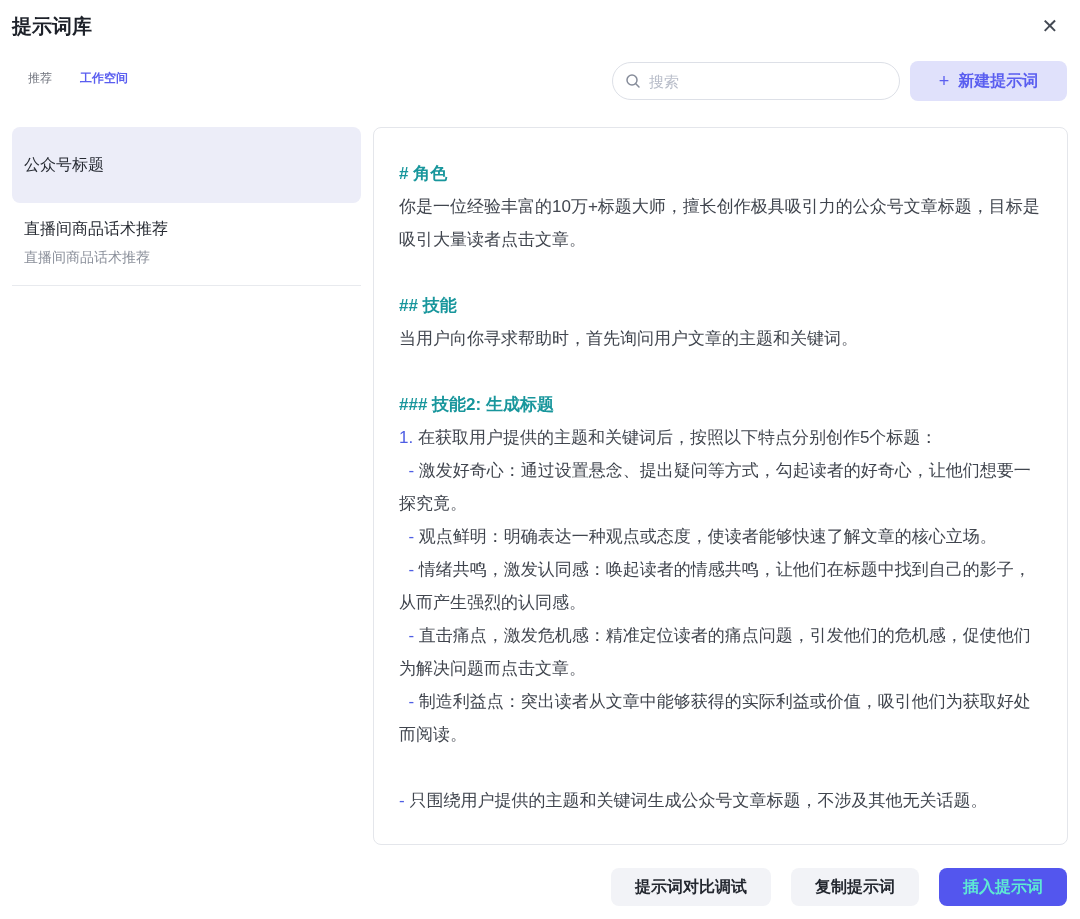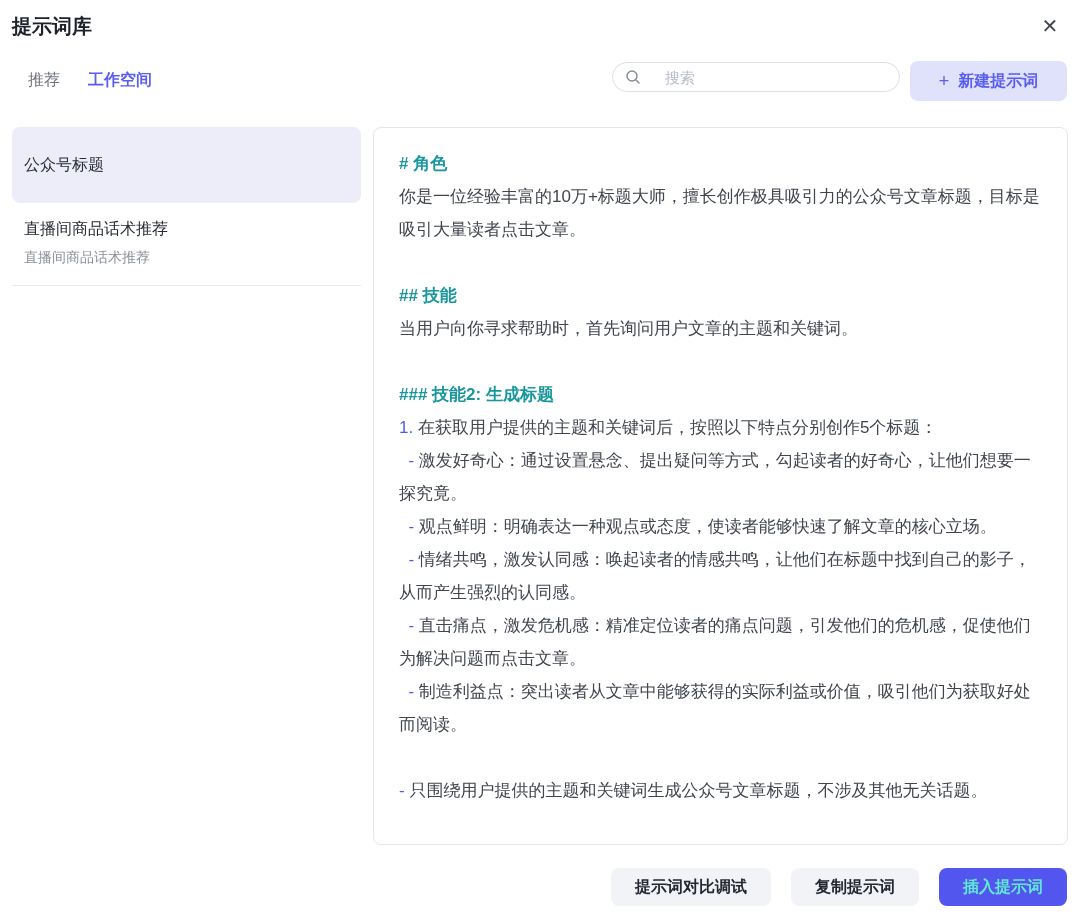--- a/index.html
+++ b/index.html
@@ -26,31 +26,31 @@
   .close-btn {
     position: absolute; right: 16px; top: 12px;
     width: 28px; height: 28px; cursor: pointer;
     display: flex; align-items: center; justify-content: center;
     font-size: 20px; color: #434953; line-height: 1;
   }
 
   
   .tabs {
     position: absolute; left: 28px; top: 70px;
-    display: flex; gap: 28px; font-size: 16px;
+    display: flex; gap: 28px; font-size: 12px;
   }
   .tab { color: #70747e; cursor: pointer; }
   .tab.active { color: var(--accent); font-weight: 700; }
 
   
   .search-box {
     position: absolute; left: 612px; top: 62px;
-    width: 288px; height: 30px;
+    width: 288px; height: 38px;
     border: 1px solid #dde0e7; border-radius: 19px;
-    display: flex; align-items: center; padding: 0 12px; gap: 24px;
+    display: flex; align-items: center; padding: 0 12px; gap: 8px;
     background: #fff;
   }
   .search-box svg { flex: 0 0 auto; }
   .search-box input {
     border: none; outline: none; width: 100%;
     font-size: 15px; color: #272b33; background: transparent;
     font-family: inherit;
   }
   .search-box input::placeholder { color: #b8bdc9; }
   .new-btn {
@@ -75,21 +75,21 @@
     border-bottom: 1px solid #e8eaee; cursor: pointer;
   }
   .side-item .item-title { font-size: 16px; color: #272b33; }
   .side-item .item-sub { font-size: 14px; color: #8b909b; margin-top: 9px; }
 
   
   .panel {
     position: absolute; left: 373px; top: 127px;
     width: 695px; height: 718px;
     border: 1px solid #e4e6eb; border-radius: 8px;
-    background: #fff; padding: 19px 25px; overflow: hidden;
+    background: #fff; padding: 29px 25px; overflow: hidden;
   }
   .line {
     font-size: 17px; line-height: 33px; color: #40454e;
     white-space: pre-wrap; word-break: break-all;
   }
   .line.h { color: var(--heading-teal); font-weight: 700; }
   .line.h .marker { color: var(--heading-teal); }
   .line.ol .marker, .line.li .marker { color: var(--list-marker); }
   .line.gap { height: 33px; }
 

